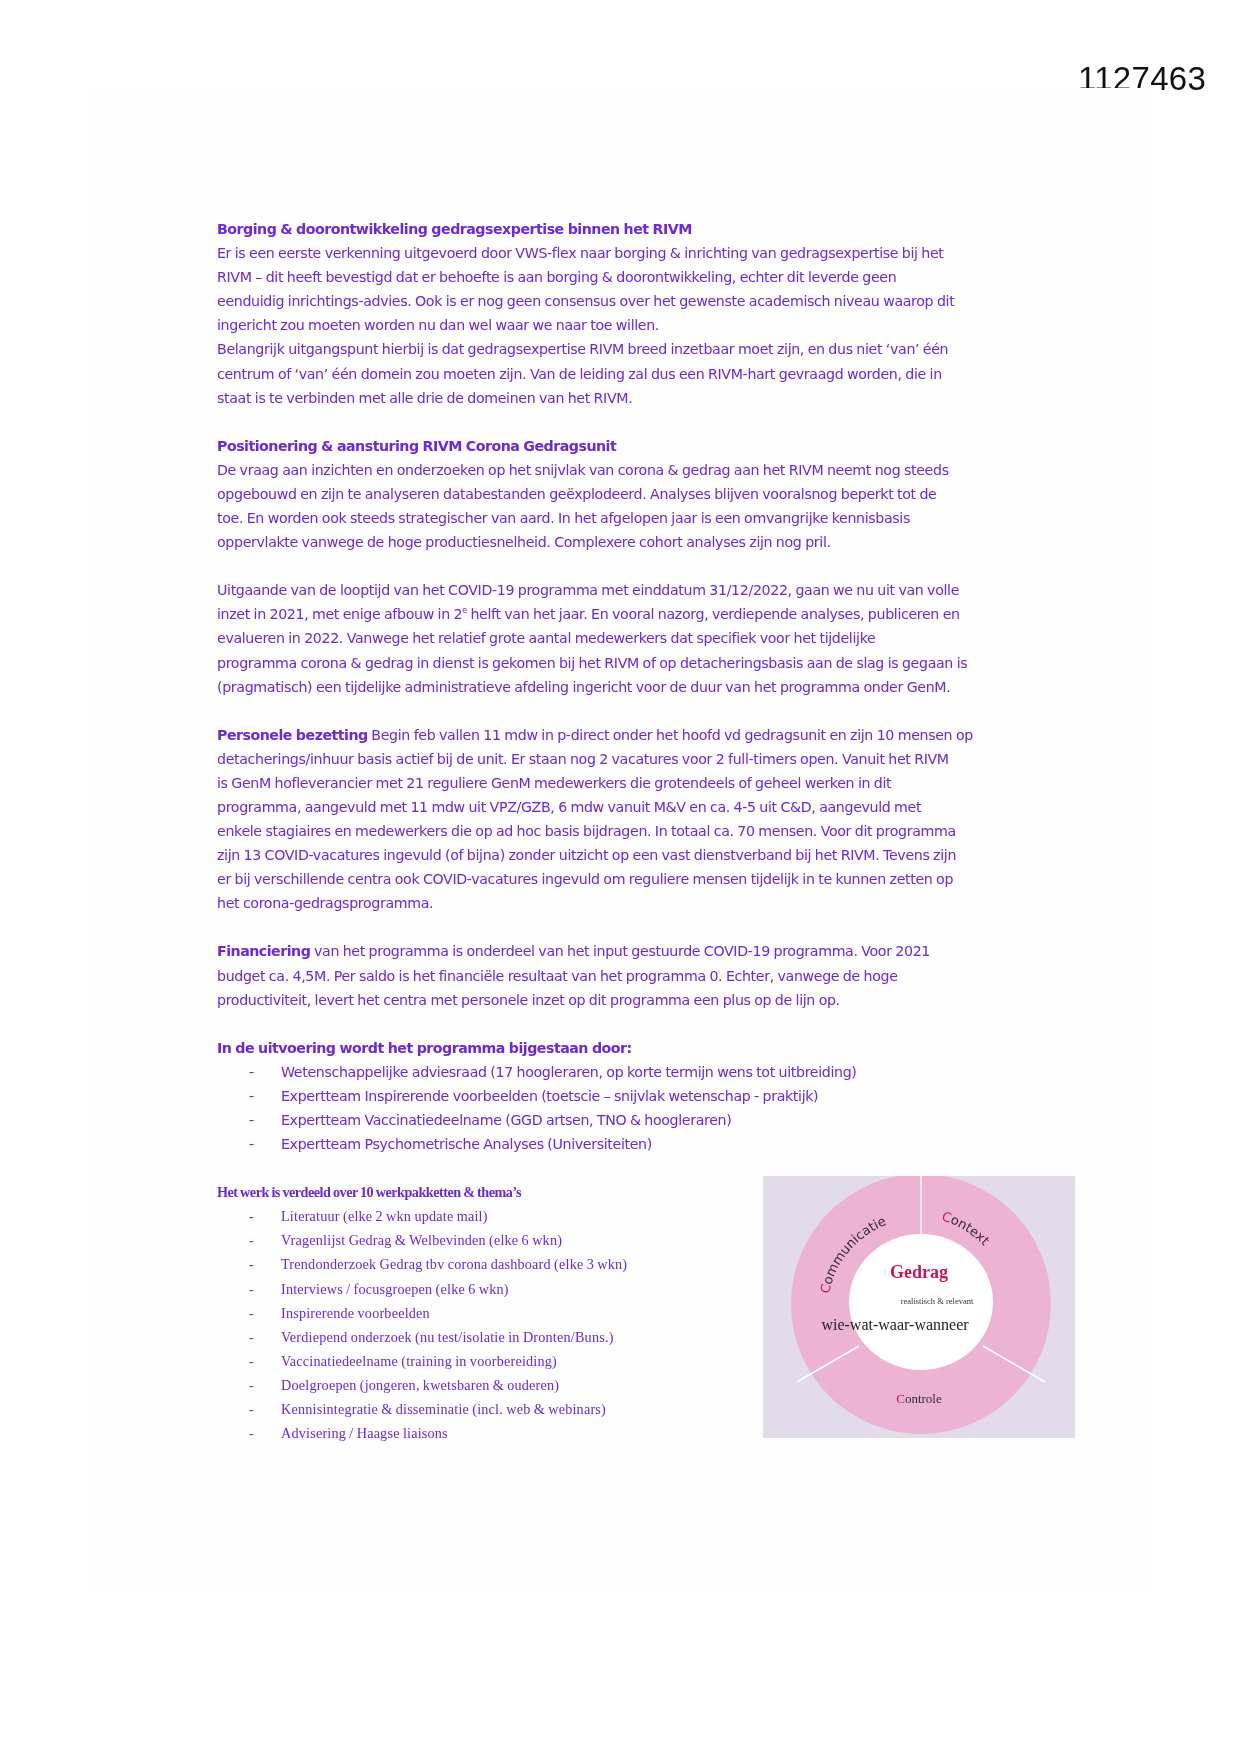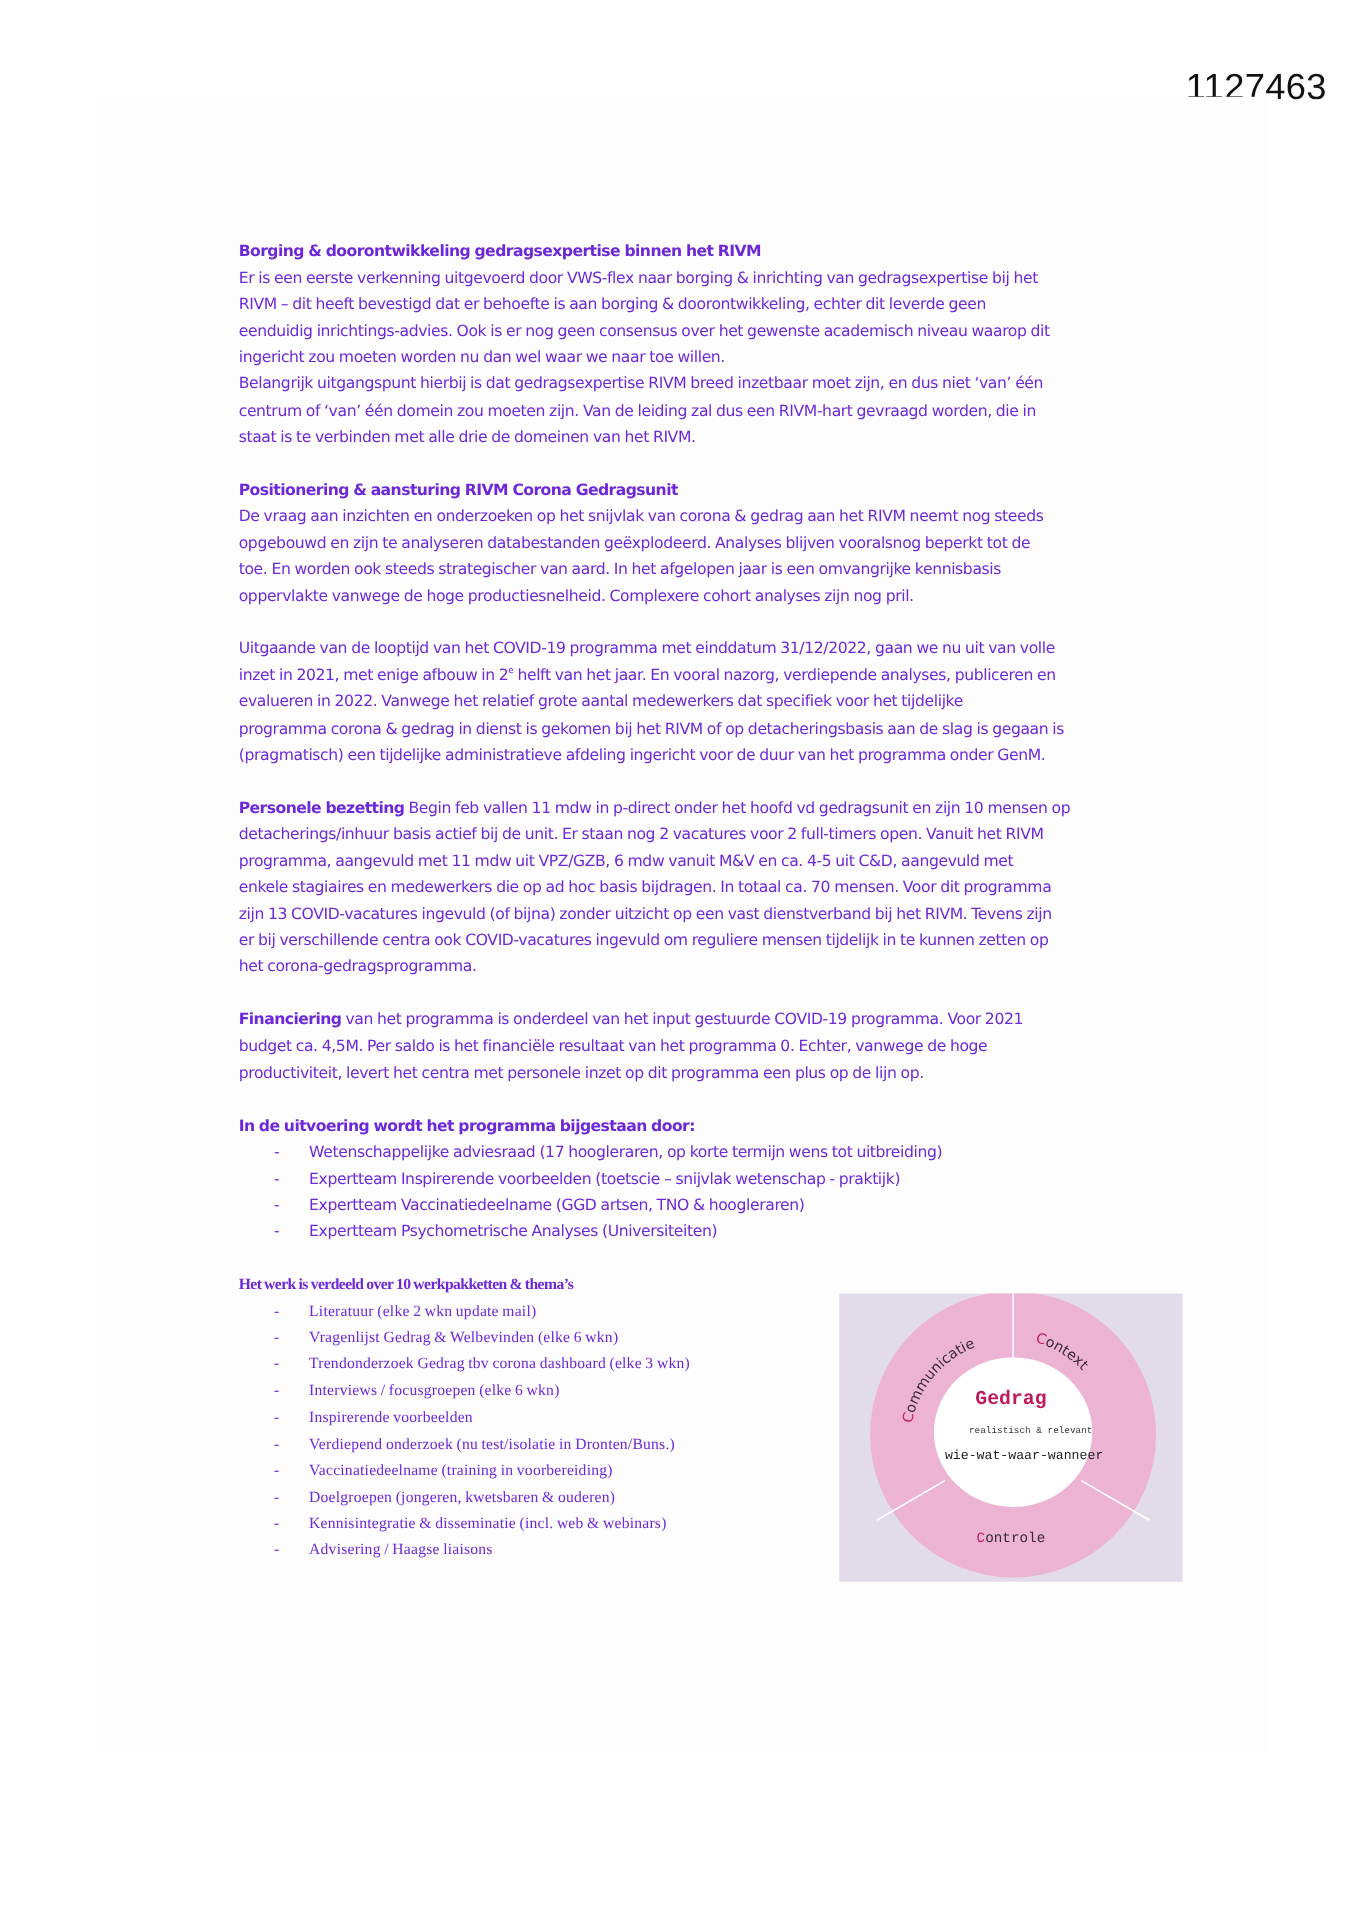--- a/index.html
+++ b/index.html
@@ -97,21 +97,21 @@
       height: 262px;
       background: #e2dbe9;
     }
     .diagram svg {
       position: absolute;
       left: 0;
       top: 0;
     }
     .diagram .label {
       position: absolute;
-      font-family: Liberation Mono, monospace;
+      font-family: Liberation Serif, serif;
       color: #3a2a35;
       white-space: nowrap;
       text-align: center;
     }
     .diagram .label .cap {
       color: #c8185f;
     }
     .center-title {
       left: 0;
       width: 312px;
@@ -127,23 +127,22 @@
       top: 120px;
       text-align: center;
       font-size: 8.5px;
       color: #333 !important;
     }
     .center-ww {
       left: 0;
       width: 264px;
       top: 140px;
       text-align: center;
-      font-size: 12px;
+      font-size: 16px;
       color: #222 !important;
-      padding-left: 36px;
     }
     .seg-controle {
       left: 0;
       width: 312px;
       top: 215px;
       text-align: center;
       font-size: 13px;
     }
   </style>
 </head>
@@ -178,20 +177,21 @@
     <p>Uitgaande van de looptijd van het COVID-19 programma met einddatum 31/12/2022, gaan we nu uit van volle</p>
     <p><span>inzet in 2021, met enige afbouw in 2</span><sup class="ord">e</sup><span> helft van het jaar. En vooral nazorg, verdiepende analyses, publiceren en</span></p>
     <p>evalueren in 2022.  Vanwege het relatief grote aantal medewerkers dat specifiek voor het tijdelijke</p>
     <p>programma corona &amp; gedrag in dienst is gekomen bij het RIVM of op detacheringsbasis aan de slag is gegaan is</p>
     <p>(pragmatisch) een tijdelijke administratieve afdeling ingericht voor de duur van het programma onder GenM.</p>
   </div>
 
   <div class="section">
     <p><span class="lead">Personele bezetting</span><span> Begin feb vallen 11 mdw in p-direct onder het hoofd vd gedragsunit en zijn 10 mensen op</span></p>
     <p>detacherings/inhuur basis actief bij de unit. Er staan nog 2 vacatures voor 2 full-timers open. Vanuit het RIVM</p>
+    <p>is GenM hofleverancier met  21 reguliere GenM medewerkers die grotendeels of geheel werken in dit</p>
     <p>programma, aangevuld met 11 mdw uit VPZ/GZB, 6 mdw vanuit M&amp;V en ca. 4-5 uit C&amp;D, aangevuld met</p>
     <p>enkele stagiaires en medewerkers die op ad hoc basis bijdragen. In totaal ca. 70 mensen. Voor dit programma</p>
     <p>zijn 13 COVID-vacatures ingevuld (of bijna) zonder uitzicht op een vast dienstverband bij het RIVM. Tevens zijn</p>
     <p>er bij verschillende centra ook COVID-vacatures ingevuld om reguliere mensen tijdelijk in te kunnen zetten op</p>
     <p>het corona-gedragsprogramma.</p>
   </div>
 
   <div class="section">
     <p><span class="lead">Financiering</span><span> van het programma is onderdeel van het input gestuurde COVID-19 programma. Voor 2021</span></p>
     <p>budget ca. 4,5M. Per saldo is het financiële resultaat van het programma 0. Echter, vanwege de hoge</p>

